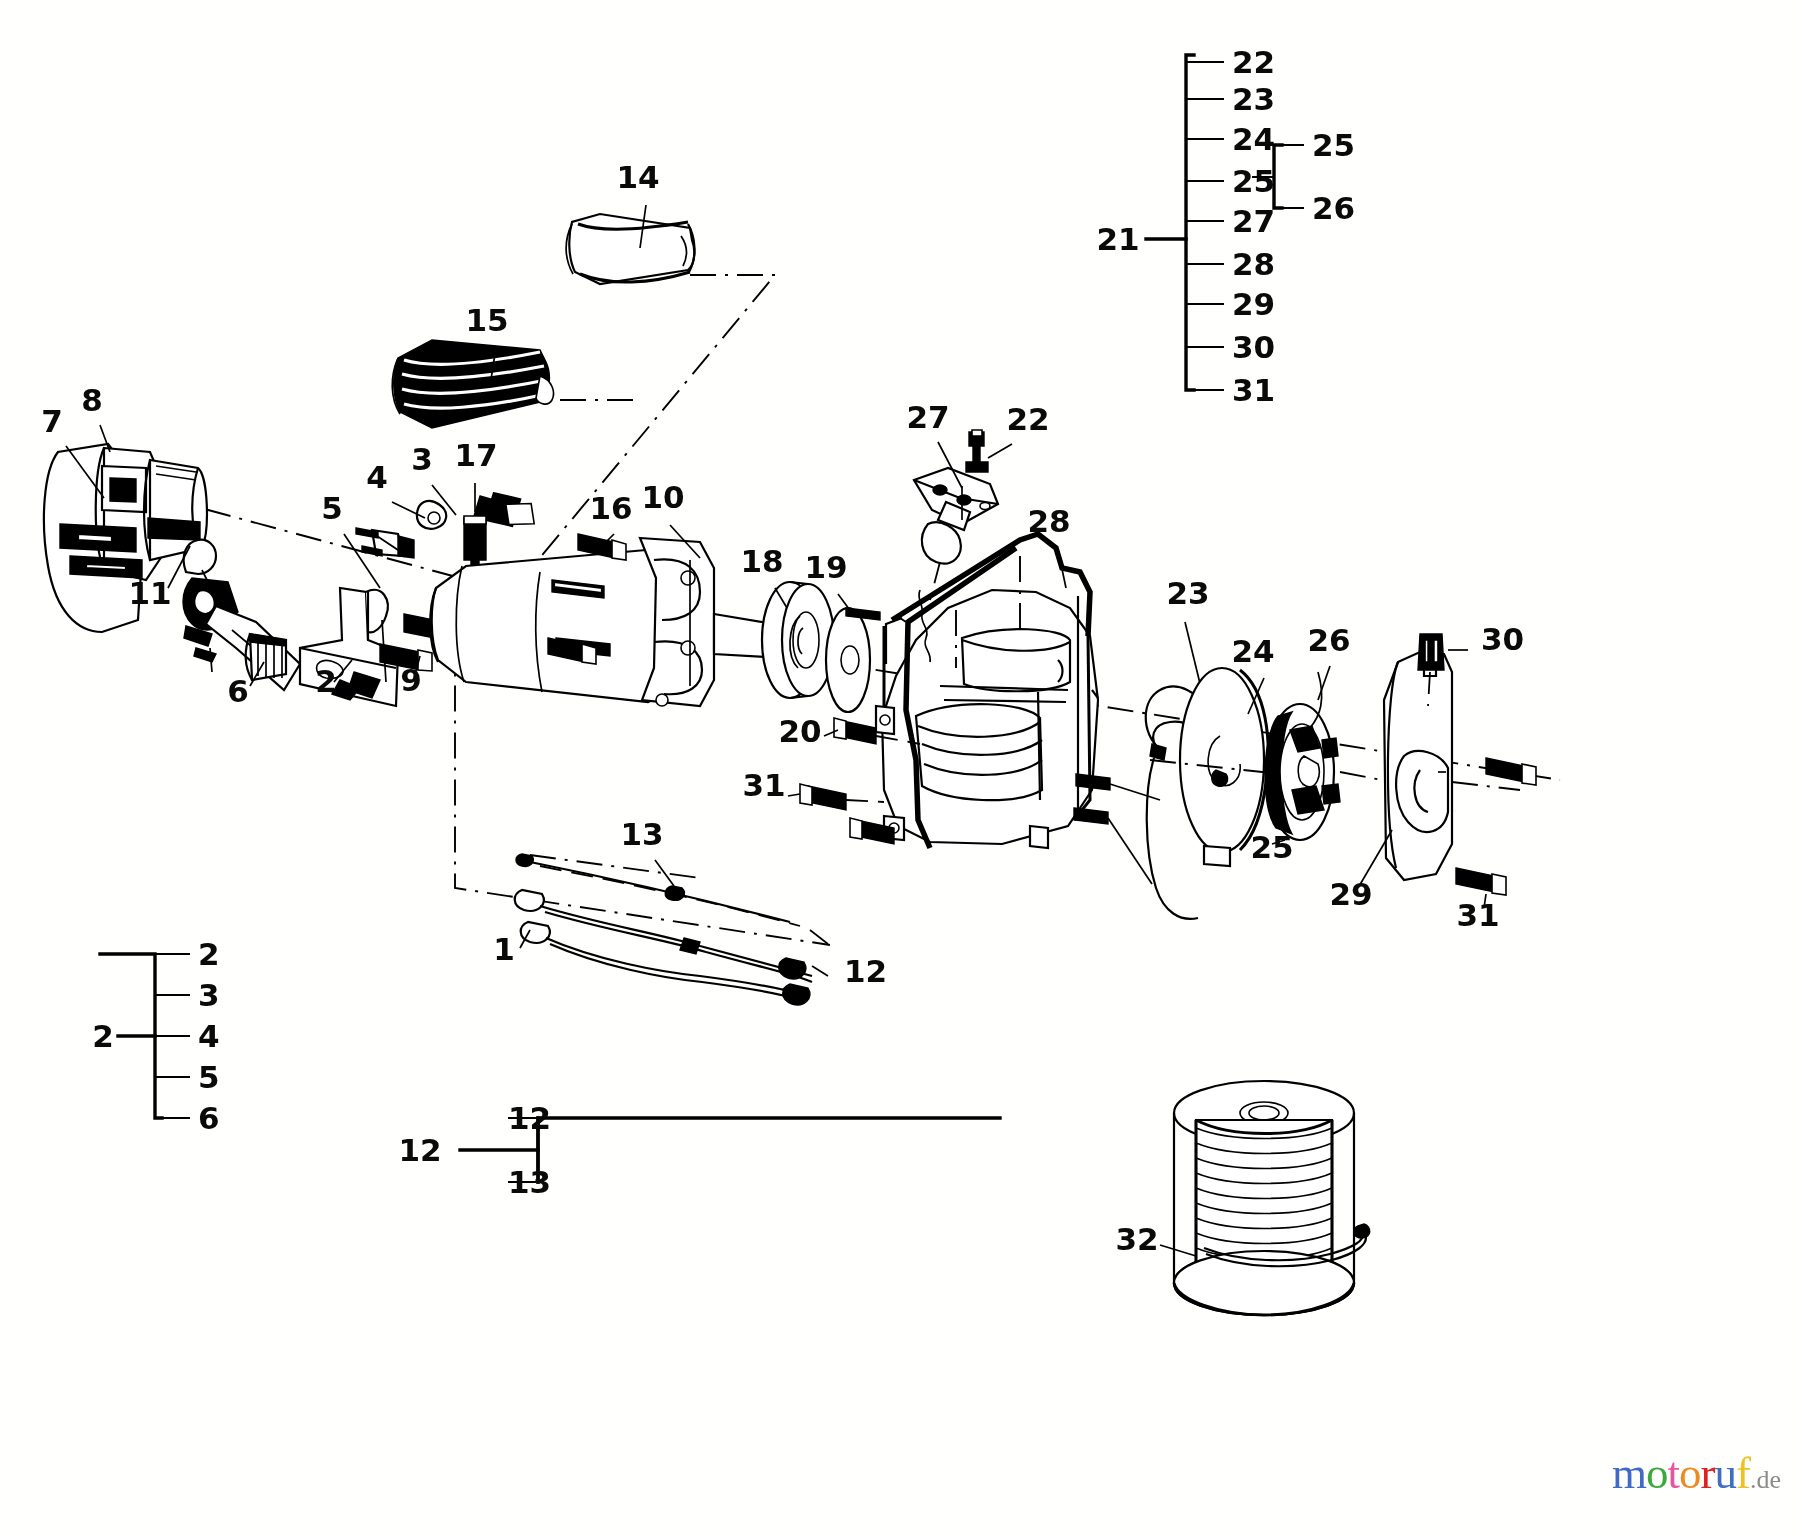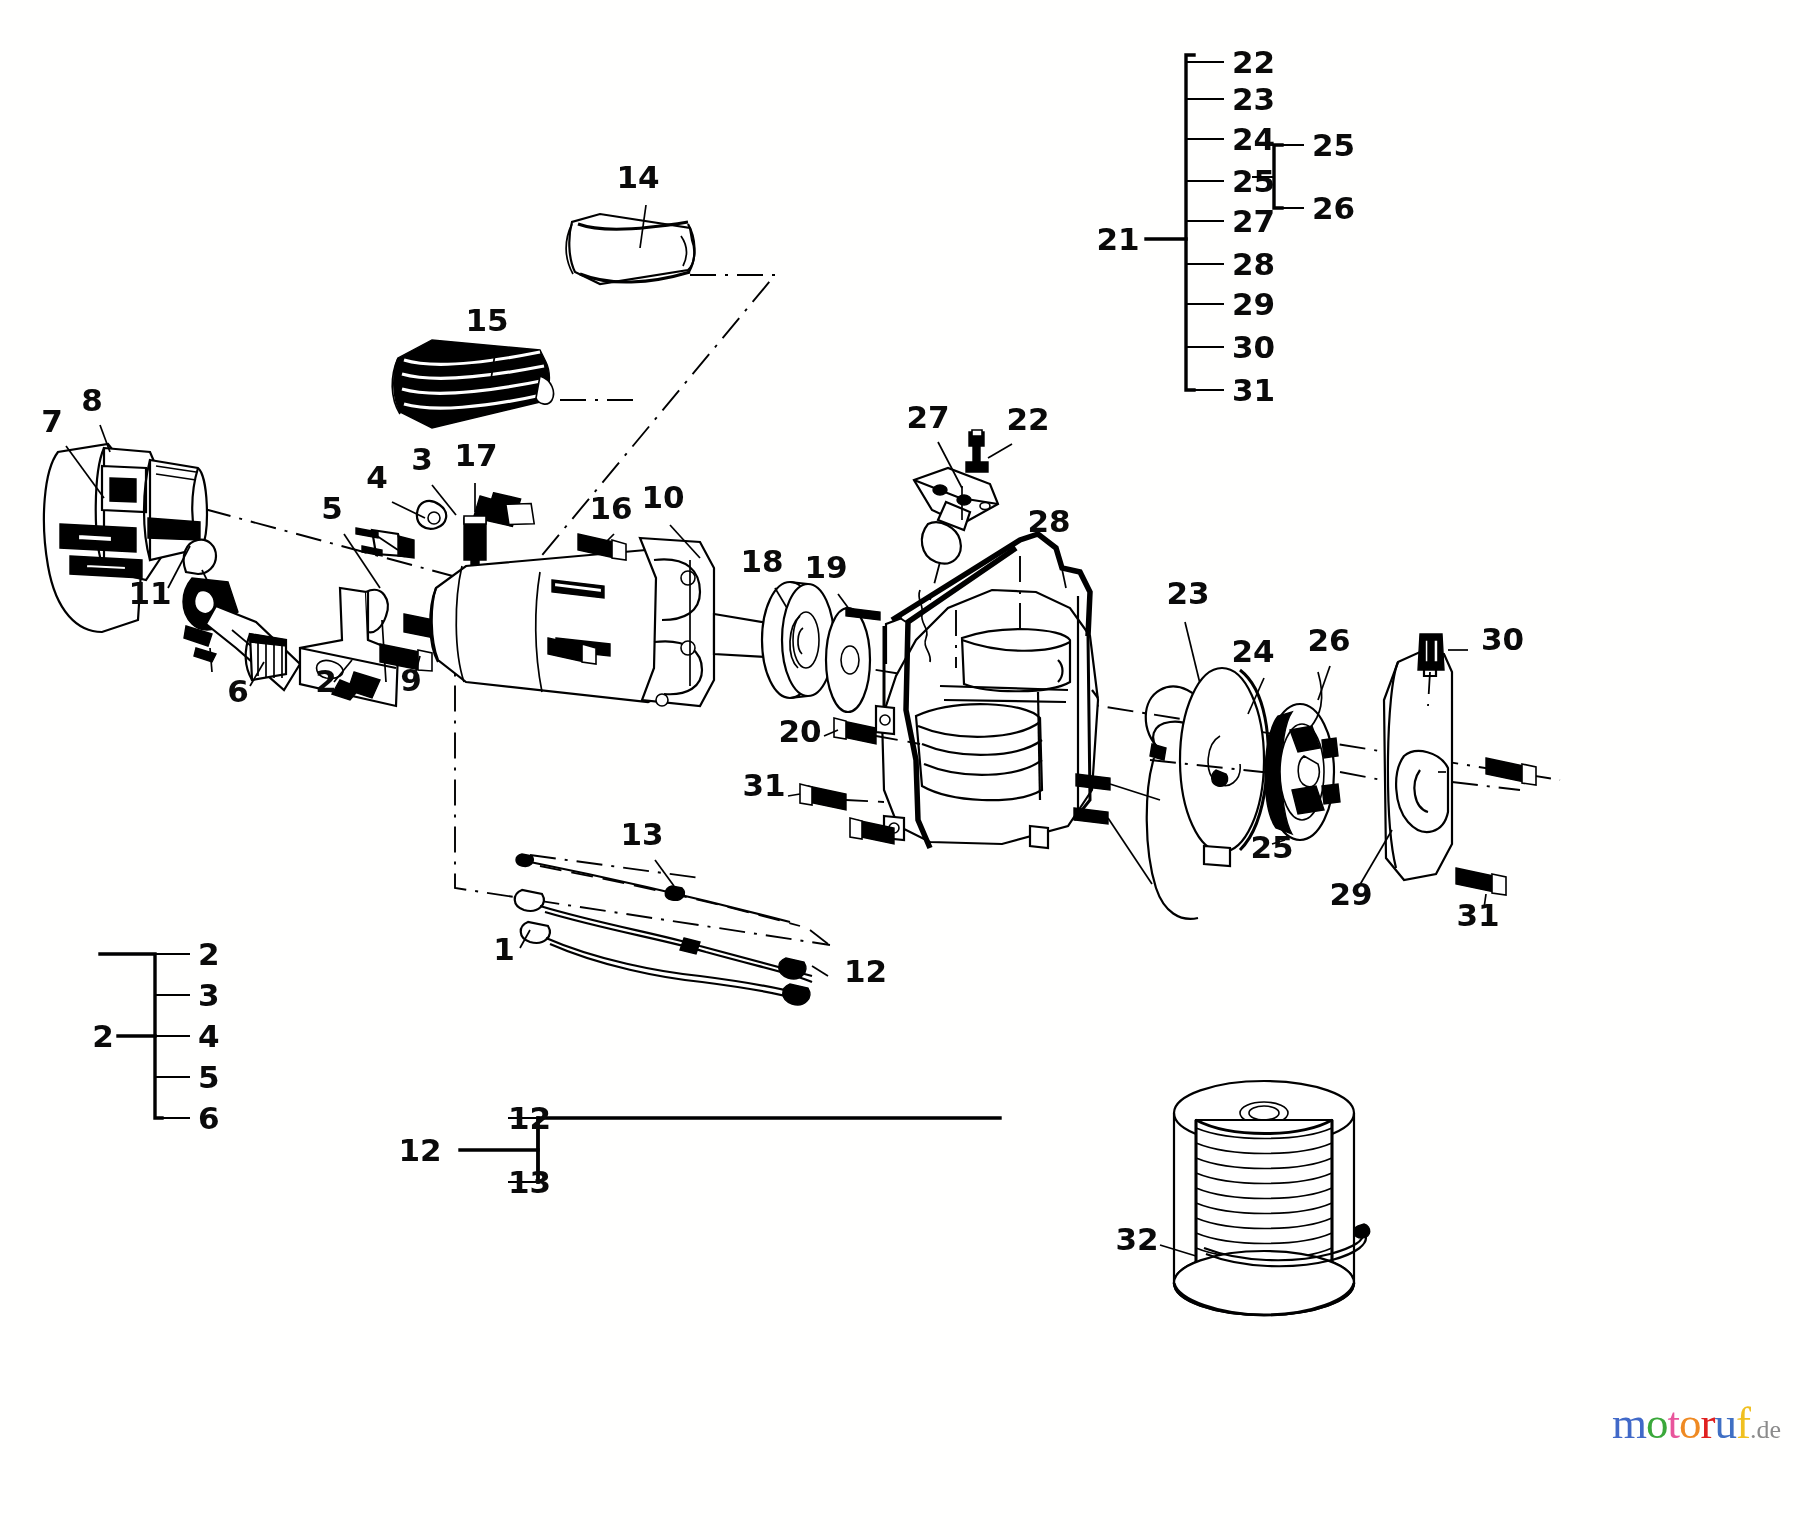--- a/index.html
+++ b/index.html
@@ -40,21 +40,21 @@
              stroke-dasharray: 22 10; }
   .fillblk { fill: #000; stroke: #000; stroke-width: 1.4; }
   .fillwht { fill: #fff; stroke: #000; stroke-width: 2.2; }
   .fillwht-thin { fill: #fff; stroke: #000; stroke-width: 1.6; }
   .bracket { stroke: #000; stroke-width: 3.4; fill: none;
              stroke-linecap: square; }
   .bracket-thin { stroke: #000; stroke-width: 2; fill: none; }
   #logo {
     position: absolute;
     left: 1612px;
-    top: 1397px;
+    top: 1447px;
     font-family: "Liberation Serif", serif;
     font-size: 45px;
     letter-spacing: -1px;
     white-space: nowrap;
     user-select: none;
   }
   #logo .dot-de {
     font-size: 26px;
     color: #8b8b8b;
     letter-spacing: 0;

